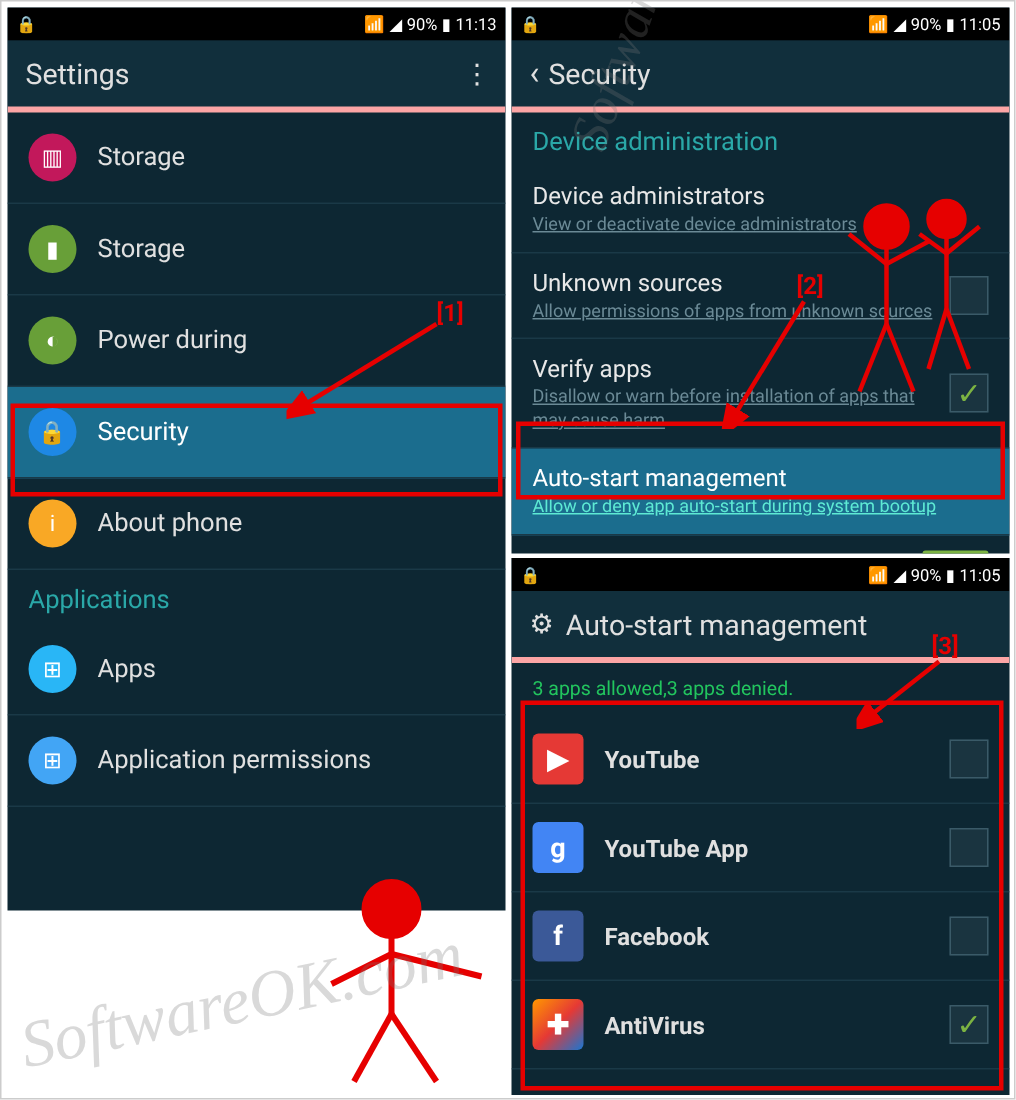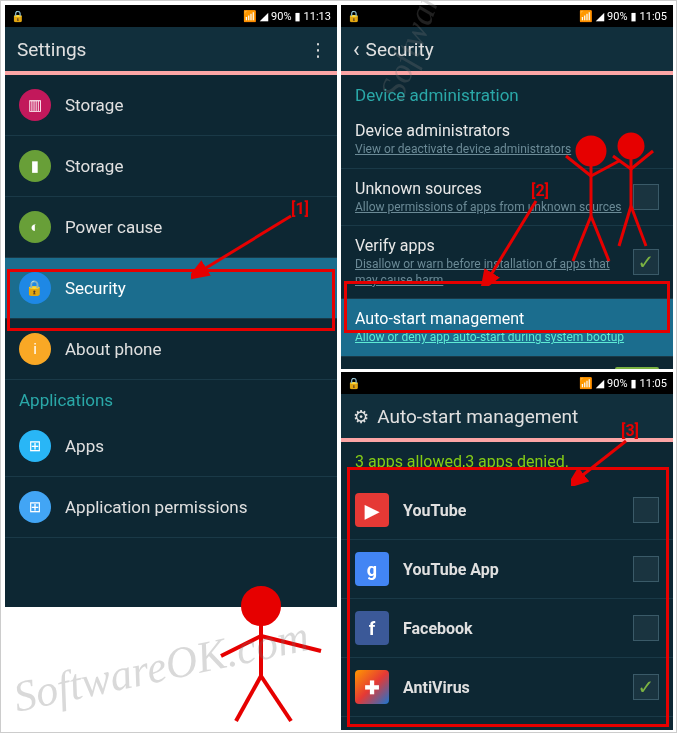--- a/index.html
+++ b/index.html
@@ -129,22 +129,22 @@
       border-radius: 4px;
       flex-shrink: 0;
     }
     .app-yt { background: #e53935; }
     .app-g { background: #4285f4; }
     .app-fb { background: #3b5998; }
     .app-av { background: linear-gradient(135deg, #ff9800, #e53935, #1976d2); }
     .app-label { font-size: 16px; color: #e0e0e0; flex: 1; font-weight: bold; }
     
     .status-line {
-      color: #84cc16;
-      font-size: 16px;
+      color: #22c55e;
+      font-size: 13px;
       padding: 10px 14px;
     }
     
     .annot {
       position: absolute;
       color: #e60000;
       font-weight: bold;
       font-size: 16px;
       z-index: 50;
     }
@@ -199,21 +199,21 @@
   <div class="item">
     <div class="icon it-storage">▥</div>
     <div class="label">Storage</div>
   </div>
   <div class="item">
     <div class="icon it-battery">▮</div>
     <div class="label">Storage</div>
   </div>
   <div class="item">
     <div class="icon it-power">◐</div>
-    <div class="label">Power cause</div>
+    <div class="label">Power during</div>
   </div>
   <div class="item selected">
     <div class="icon it-security">🔒</div>
     <div class="label">Security</div>
   </div>
   <div class="item">
     <div class="icon it-about">i</div>
     <div class="label">About phone</div>
   </div>
   <div class="section-label">Applications</div>

